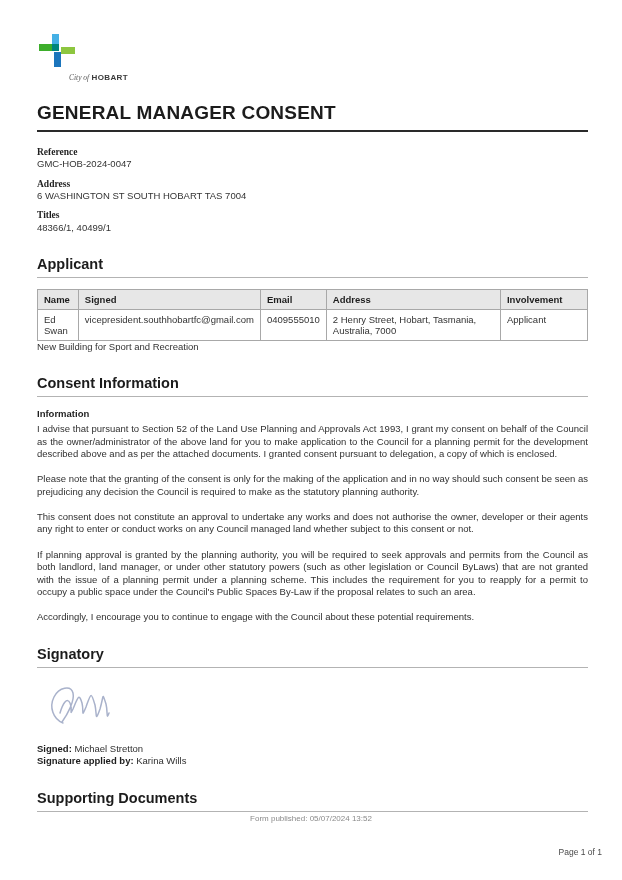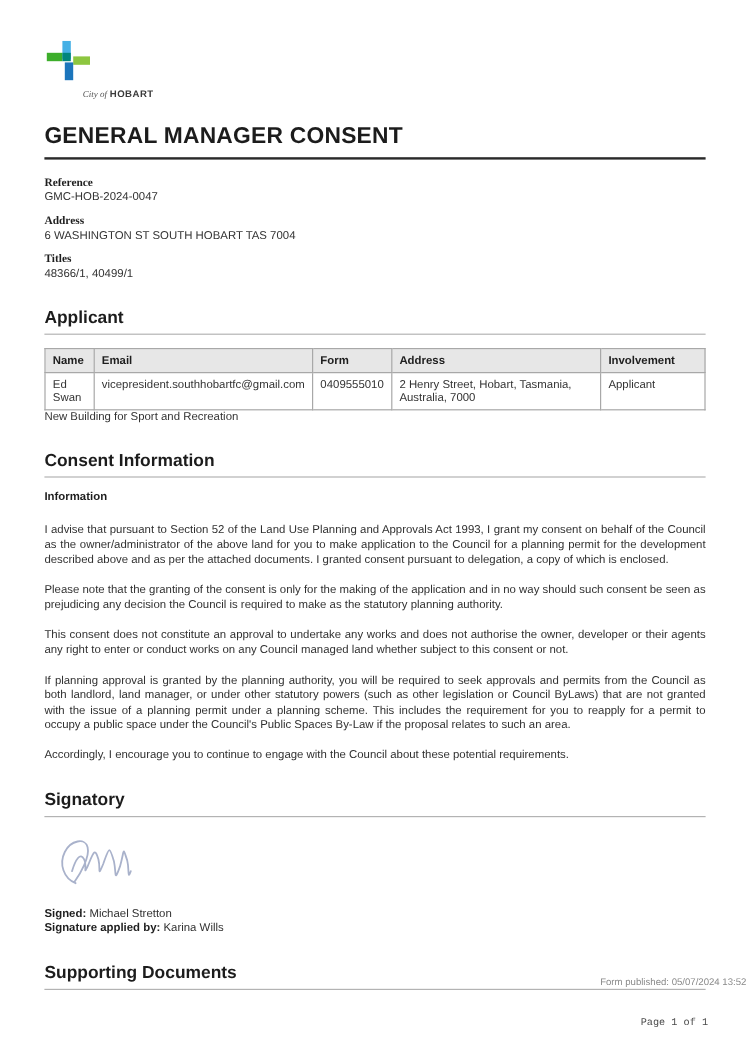--- a/index.html
+++ b/index.html
@@ -47,35 +47,35 @@
   table.grid th, table.grid td {
     border: 1px solid #a8a8a8;
     padding: 4px 6px;
     text-align: left; vertical-align: top;
     color: #333;
   }
   table.grid th { background: #e7e7e7; font-weight: bold; color: #1e1e1e; }
 
   
   .para { font-size: 9.5px; line-height: 1.3; text-align: justify; color: #303030; margin-bottom: 13px; }
-  .sub-label { font-weight: bold; font-size: 9.5px; color: #1e1e1e; margin-bottom: 16px; }
+  .sub-label { font-weight: bold; font-size: 9.5px; color: #1e1e1e; margin-bottom: 4px; }
 
   
   .signature-wrap { margin: 10px 0 4px 10px; height: 60px; }
   .sig-line { font-size: 9.5px; line-height: 1.35; color: #303030; }
   .sig-line b { color: #1e1e1e; }
 
   
   .form-published {
     position: absolute; left: 0; right: 0; top: 814px;
-    text-align: right; font-size: 8px; color: #8a8a8a;
+    text-align: center; font-size: 8px; color: #8a8a8a;
   }
   .page-number {
-    position: absolute; right: 32px; top: 847px;
-    font-size: 8.5px; color: #4a4a4a; font-family: Liberation Mono, monospace;
+    position: absolute; right: 20px; top: 847px;
+    font-size: 8.5px; color: #4a4a4a;
   }
 </style>
 </head>
 <body>
 
 <div class="page">
 
   <div class="brand">
     <svg width="40" height="33" viewBox="0 0 40 33">
       <rect x="15" y="0" width="7" height="15" fill="#45b0e5"></rect>
@@ -110,22 +110,22 @@
     <colgroup>
       <col style="width:7.5%">
         <col style="width:29.5%">
         <col style="width:10.5%">
         <col style="width:36%">
         <col style="width:16.5%">
     </colgroup>
     <thead>
       <tr>
         <th>Name</th>
+        <th>Signed</th>
         <th>Email</th>
-        <th>Form</th>
         <th>Address</th>
         <th>Involvement</th>
       </tr>
     </thead>
     <tbody>
       <tr>
         <td>Ed Swan</td>
         <td>vicepresident.southhobartfc@gmail.com</td>
         <td>0409555010</td>
         <td>2 Henry Street, Hobart, Tasmania, Australia, 7000</td>

